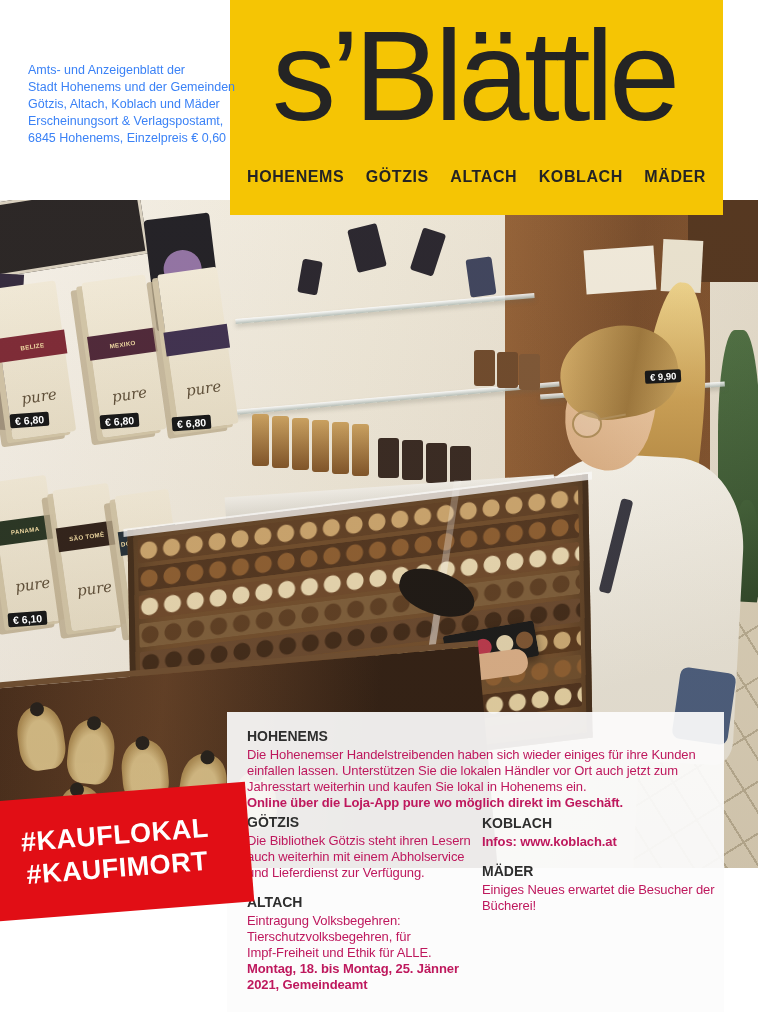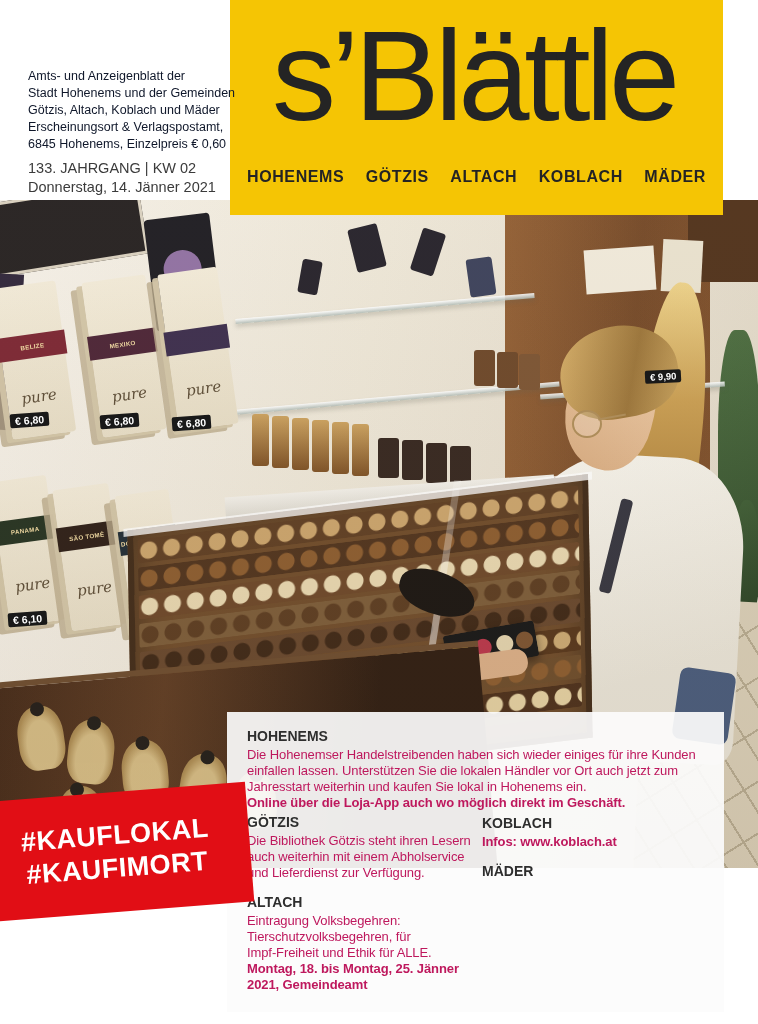--- a/index.html
+++ b/index.html
@@ -1,21 +1,21 @@
 <!DOCTYPE html>
 <html><head>
 <meta charset="utf-8">
 <style>
   html,body{margin:0;padding:0;background:#ffffff;}
   .page{position:relative;width:758px;height:1024px;background:#ffffff;overflow:hidden;
         font-family:"Liberation Sans",sans-serif;color:#3a3a3a;}
 
   
-  .imprint{position:absolute;left:28px;top:68px;font-size:12.5px;line-height:17px;
-           color:#0f172a;white-space:pre;z-index:8;}
+  .imprint{position:absolute;left:28px;top:62px;font-size:12.5px;line-height:17px;
+           color:#3b82f6;white-space:pre;z-index:8;}
   .issue{position:absolute;left:28px;top:159px;font-size:14.5px;line-height:19px;
          color:#3b3b3b;white-space:pre;z-index:8;}
 
   
   .masthead{position:absolute;left:230px;top:0;width:493px;height:215px;
             background:#F5C504;z-index:7;}
   .masthead-title{position:absolute;left:0;right:6px;top:12px;text-align:center;
             font-size:128px;line-height:1;letter-spacing:-5px;color:#242424;font-weight:400;}
   .towns{position:absolute;left:17px;right:17px;top:168px;display:flex;
          justify-content:space-between;font-weight:700;font-size:16px;
@@ -185,22 +185,20 @@
 </head>
 <body>
 
 <div class="page">
 
   <div class="imprint">Amts- und Anzeigenblatt der
 Stadt Hohenems und der Gemeinden
 Götzis, Altach, Koblach und Mäder
 Erscheinungsort &amp; Verlagspostamt,
 6845 Hohenems, Einzelpreis € 0,60</div>
-  <div class="issue">133. JAHRGANG | KW 02
-Donnerstag, 14. Jänner 2021</div>
 
   <div class="masthead">
     <div class="masthead-title">s’Blättle</div>
     <div class="towns">
       <span>HOHENEMS</span>
       <span>GÖTZIS</span>
       <span>ALTACH</span>
       <span>KOBLACH</span>
       <span>MÄDER</span>
     </div>
@@ -315,21 +313,21 @@
     <div class="bundle bu6"></div>
     <div class="bundle bu7"></div>
   </div>
 
   <div class="news-panel">
     <div class="np-sec sec-hohenems">
       <div class="np-h">HOHENEMS</div>
       <div class="np-b">Die Hohenemser Handelstreibenden haben sich wieder einiges für ihre Kunden
 einfallen lassen. Unterstützen Sie die lokalen Händler vor Ort auch jetzt zum
 Jahresstart weiterhin und kaufen Sie lokal in Hohenems ein.</div>
-      <div class="np-b np-bold">Online über die Loja-App auch wo möglich direkt im Geschäft.</div>
+      <div class="np-b np-bold">Online über die Loja-App pure wo möglich direkt im Geschäft.</div>
     </div>
     <div class="col-left">
       <div class="np-sec">
         <div class="np-h">GÖTZIS</div>
         <div class="np-b">Die Bibliothek Götzis steht ihren Lesern
 auch weiterhin mit einem Abholservice
 und Lieferdienst zur Verfügung.</div>
       </div>
       <div class="np-sec">
         <div class="np-h">ALTACH</div>
@@ -340,20 +338,22 @@
 2021, Gemeindeamt</div>
       </div>
     </div>
     <div class="col-right">
       <div class="np-sec">
         <div class="np-h">KOBLACH</div>
         <div class="np-b np-bold">Infos: www.koblach.at</div>
       </div>
       <div class="np-sec">
         <div class="np-h">MÄDER</div>
+        <div class="np-b">Einiges Neues erwartet die Besucher der
+Bücherei!</div>
       </div>
     </div>
   </div>
 
   <div class="campaign">
     <div class="campaign-inner">
       <div class="campaign-line">#KAUFLOKAL</div>
       <div class="campaign-line">#KAUFIMORT</div>
     </div>
   </div>

